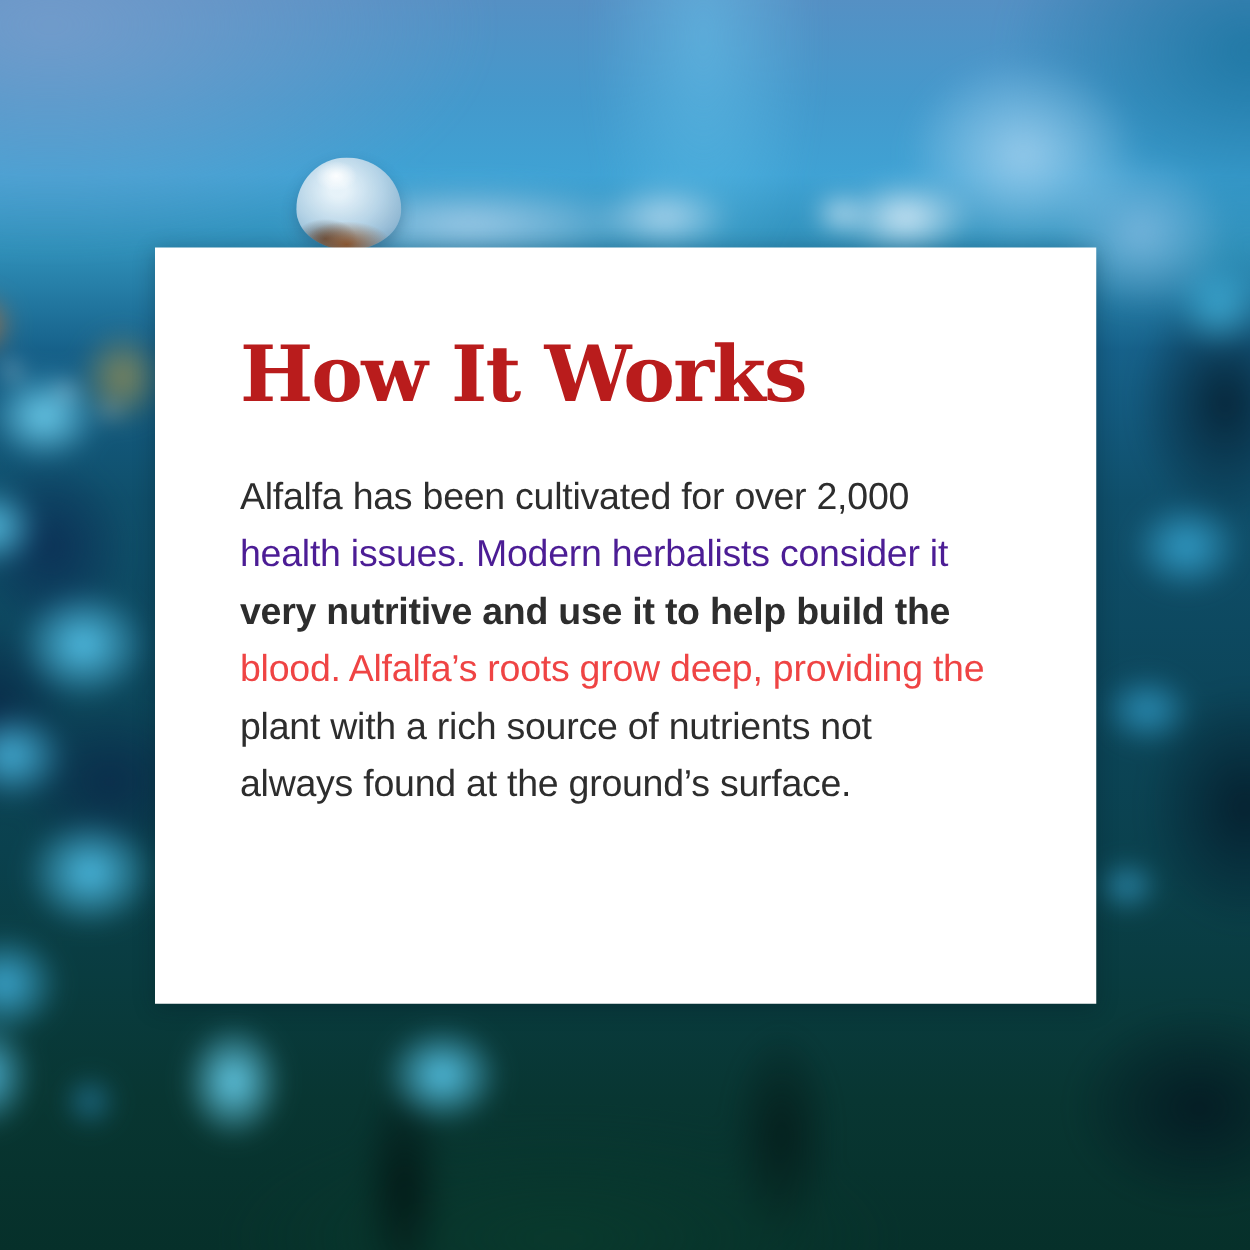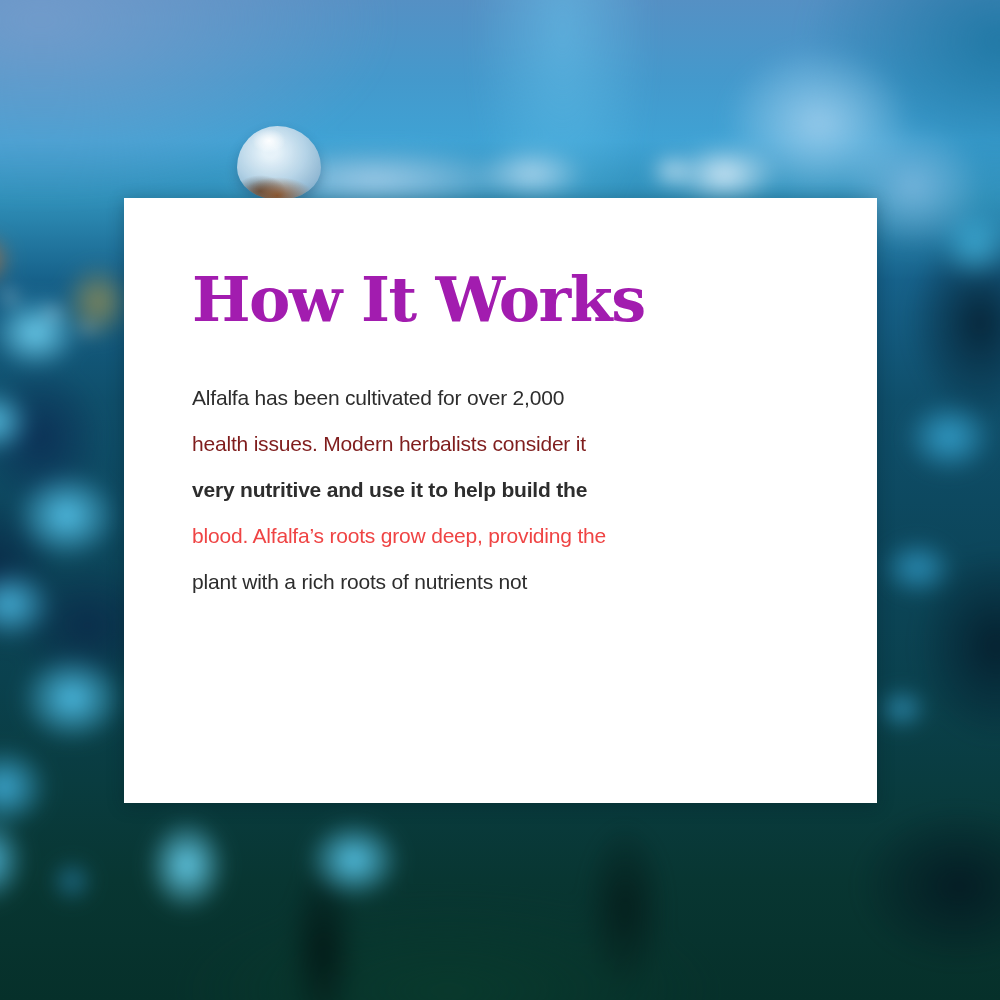--- a/index.html
+++ b/index.html
@@ -105,36 +105,37 @@
     font-family: "DejaVu Serif", "Liberation Serif", serif;
     font-weight: bold;
     font-size: 62px;
     line-height: 1.02;
     letter-spacing: -1.5px;
   }
   .body-text { margin-top: 44px; }
   .body-line {
     font-family: "Liberation Sans", sans-serif;
     font-weight: 300;
-    font-size: 21px;
+    font-size: 30px;
     line-height: 46px;
     letter-spacing: -0.2px;
     white-space: nowrap;
   }
 </style>
 </head>
 <body>
 
 <div class="stage">
   <div class="bg"></div>
   <div class="droplet"></div>
 
   <div class="card" style="background: rgb(255, 255, 255);">
-    <h1 style="color: #a21caf;">How It Works</h1>
+    <h1 style="color: #b91c1c;">How It Works</h1>
     <div class="body-text">
       <div class="body-line" style="color: rgb(45, 45, 45);">Alfalfa has been cultivated for over 2,000</div>
-      <div class="body-line" style="color: #7f1d1d;">health issues. Modern herbalists consider it</div>
+      <div class="body-line" style="color: #4c1d95;">health issues. Modern herbalists consider it</div>
       <div class="body-line" style="color: rgb(45, 45, 45); font-weight: bold;">very nutritive and use it to help build the</div>
       <div class="body-line" style="color: #ef4444;">blood. Alfalfa’s roots grow deep, providing the</div>
-      <div class="body-line" style="color: rgb(45, 45, 45);">plant with a rich roots of nutrients not</div>
+      <div class="body-line" style="color: rgb(45, 45, 45);">plant with a rich source of nutrients not</div>
+      <div class="body-line" style="color: rgb(45, 45, 45);">always found at the ground’s surface.</div>
     </div>
   </div>
 </div>
 
 </body></html>

